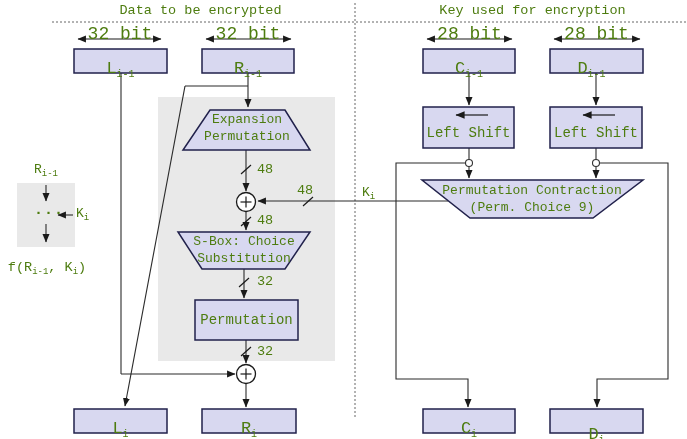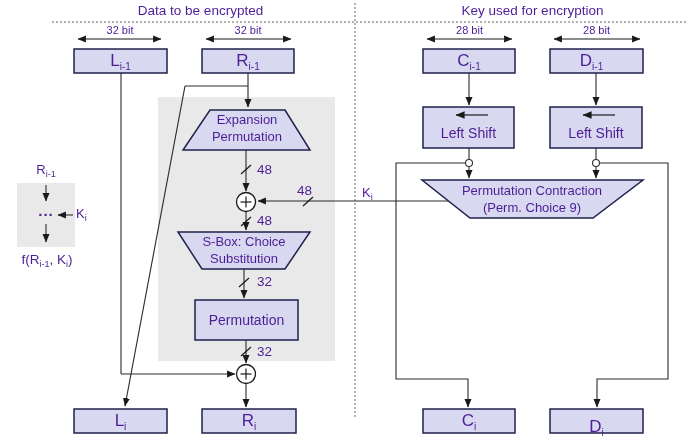--- a/index.html
+++ b/index.html
@@ -1,32 +1,32 @@
 <!DOCTYPE html>
 <html><head>
 <meta charset="utf-8">
 <style>
   html,body{margin:0;padding:0;background:#fff;}
   #stage{
     position:relative;width:687px;height:439px;background:#ffffff;overflow:hidden;
-    font-family:Liberation Sans, sans-serif;color:#4c1d95;
+    font-family:Liberation Mono, monospace;color:#4d7c0f;
   }
   #diagram-svg{position:absolute;left:0;top:0;}
   .lbl{position:absolute;text-align:center;white-space:nowrap;}
   .title{font-size:13.5px;}
-  .bus{font-size:11px;}
-  .reg{font-size:17px;}
+  .bus{font-size:18px;}
+  .reg{font-size:17px;margin-top:8px;}
   .reg sub{font-size:10px;vertical-align:-4px;}
   .small{font-size:13px;}
   .small sub{font-size:9px;vertical-align:-3px;}
   .blockbig{font-size:14px;}
   .block2{font-size:13px;line-height:16.5px;}
   .wirelbl{font-size:13.5px;}
   .dots{font-size:15px;font-weight:bold;letter-spacing:1px;}
-  .f-out{font-size:13.5px;}
+  .f-out{font-size:13.5px;margin-top:8px;}
   .f-out sub{font-size:9px;vertical-align:-3px;}
 </style>
 </head>
 <body>
 
 <div id="stage">
 
   <svg id="diagram-svg" width="687" height="439" viewBox="0 0 687 439">
     <defs>
       <marker id="ah" viewBox="0 0 10 10" refX="9" refY="5" markerWidth="8" markerHeight="8" orient="auto-start-reverse">

